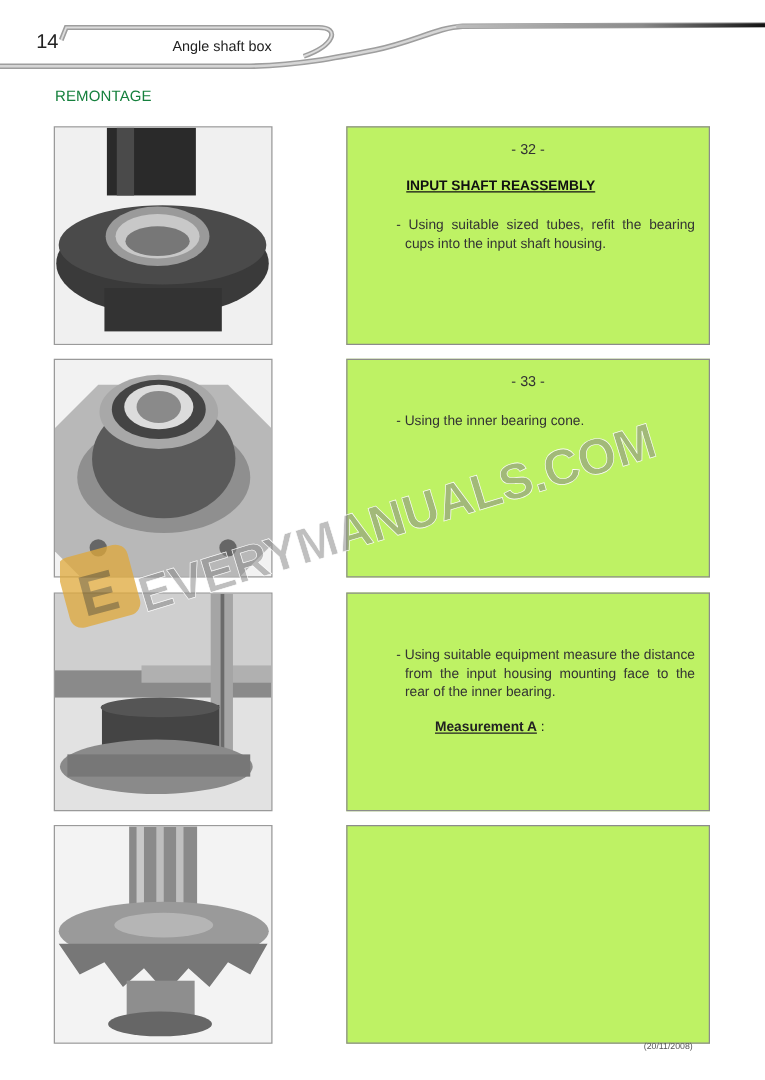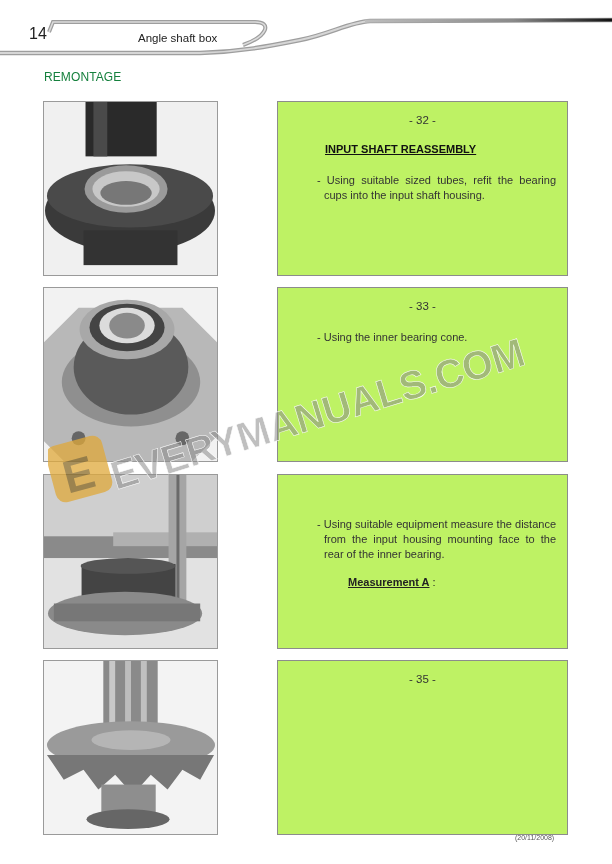--- a/index.html
+++ b/index.html
@@ -116,21 +116,20 @@
     <rect x="82" y="0" width="6" height="85" fill="#bdbdbd"></rect>
     <rect x="98" y="0" width="6" height="85" fill="#c0c0c0"></rect>
     <ellipse cx="88" cy="85" rx="85" ry="24" fill="#9a9a9a"></ellipse>
     <path d="M3,95 L20,120 L40,110 L55,130 L72,115 L90,135 L108,115 L125,130 L140,110 L158,120 L172,95 Z" fill="#777"></path>
     <ellipse cx="88" cy="80" rx="40" ry="10" fill="#b5b5b5"></ellipse>
     <rect x="58" y="125" width="55" height="35" fill="#8e8e8e"></rect>
     <ellipse cx="85" cy="160" rx="42" ry="10" fill="#666"></ellipse>
   </svg>
 </div>
 <div class="step" style="top:660px">
-  <div class="step-num">- 35 -</div>
 </div>
 
 <div class="footer-date">(20/11/2008)</div>
 
 <svg class="watermark" viewBox="0 0 520 230">
   <g opacity="0.75">
     <rect x="2" y="140" width="58" height="58" rx="10" fill="#e0a93a" transform="rotate(-15 31 169)"></rect>
     <text x="14" y="190" font-family="Liberation Sans, sans-serif" font-weight="bold" font-size="46" fill="#8a6a25" transform="rotate(-15 31 169)">E</text>
   </g>
   <text x="68" y="190" font-family="Liberation Sans, sans-serif" font-weight="bold" font-size="40" fill="#8a8a8a" fill-opacity="0.55" stroke="#ffffff" stroke-width="0.5" transform="rotate(-17 68 190)" textLength="430" lengthAdjust="spacingAndGlyphs">EVERYMANUALS.COM</text>

